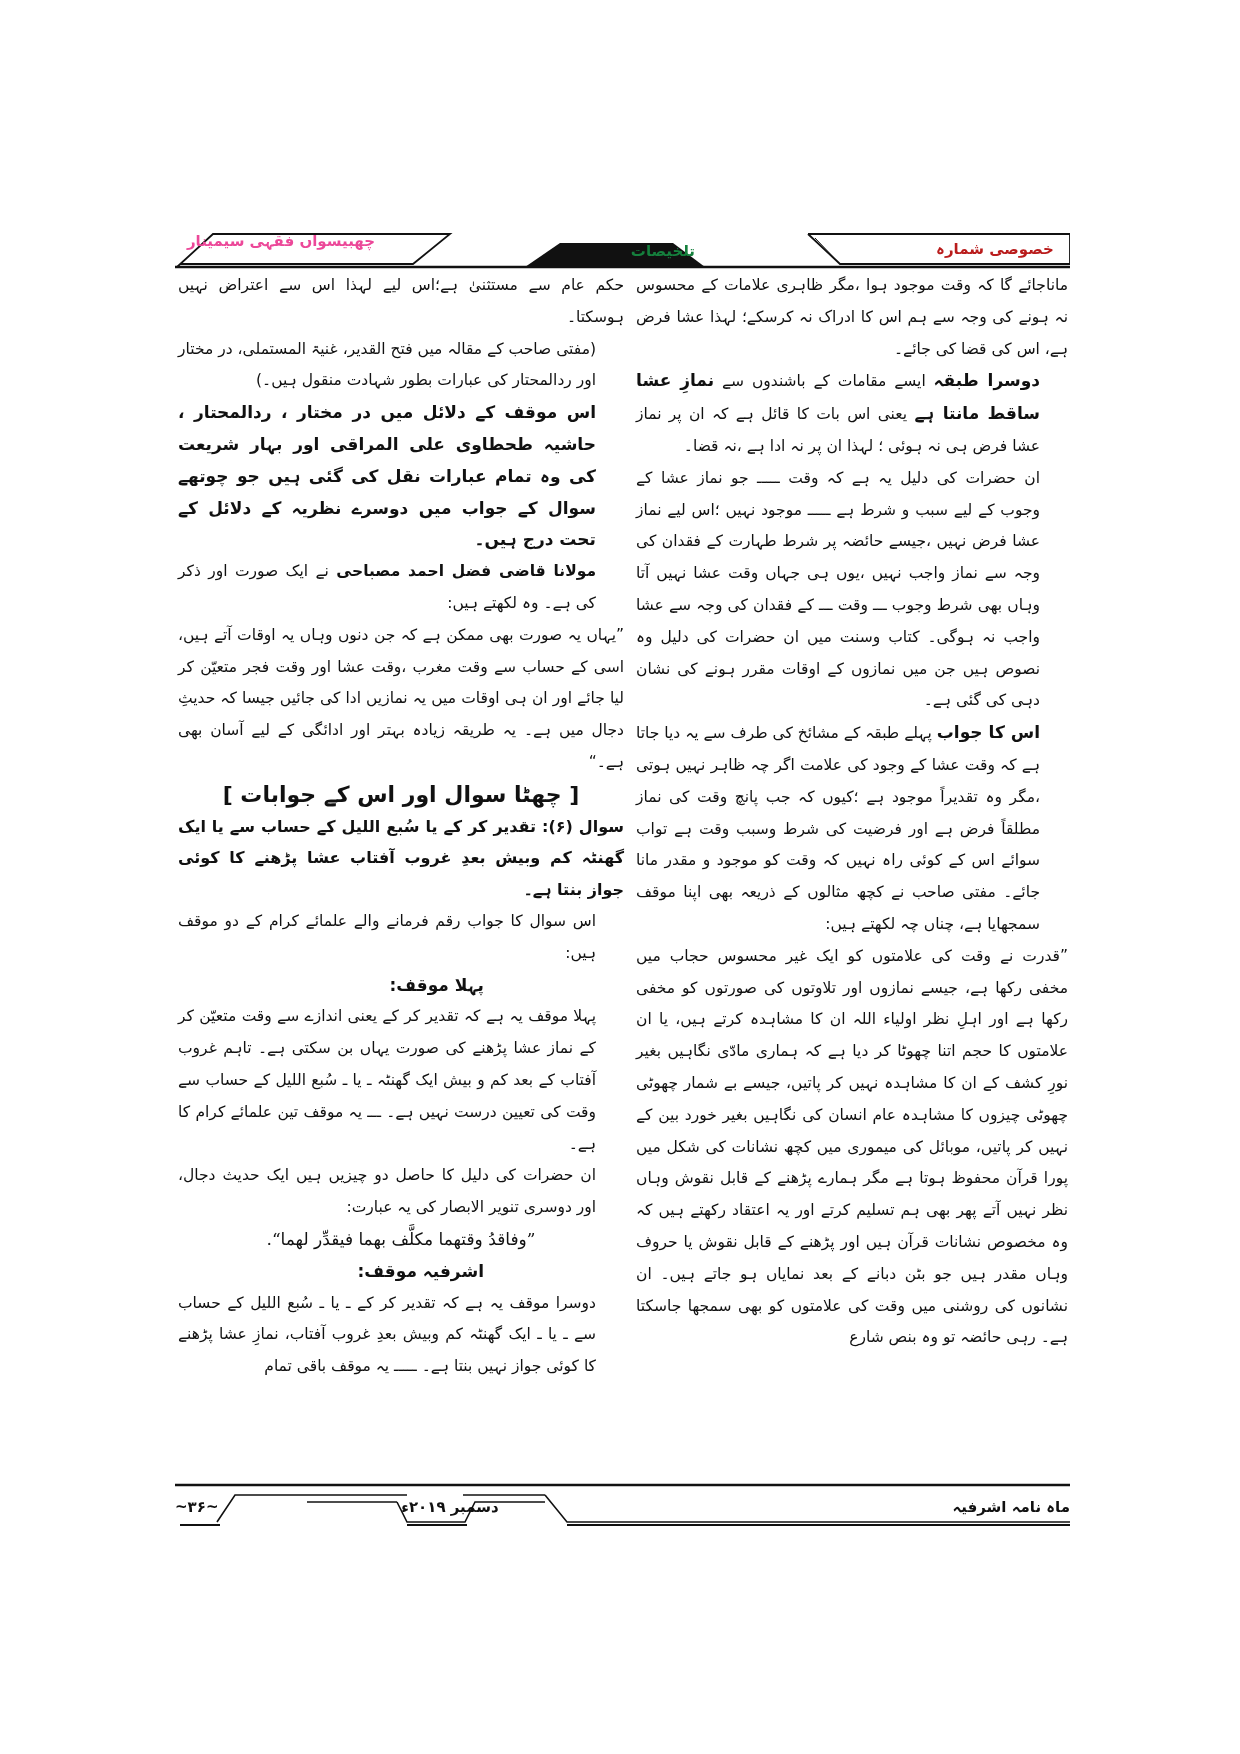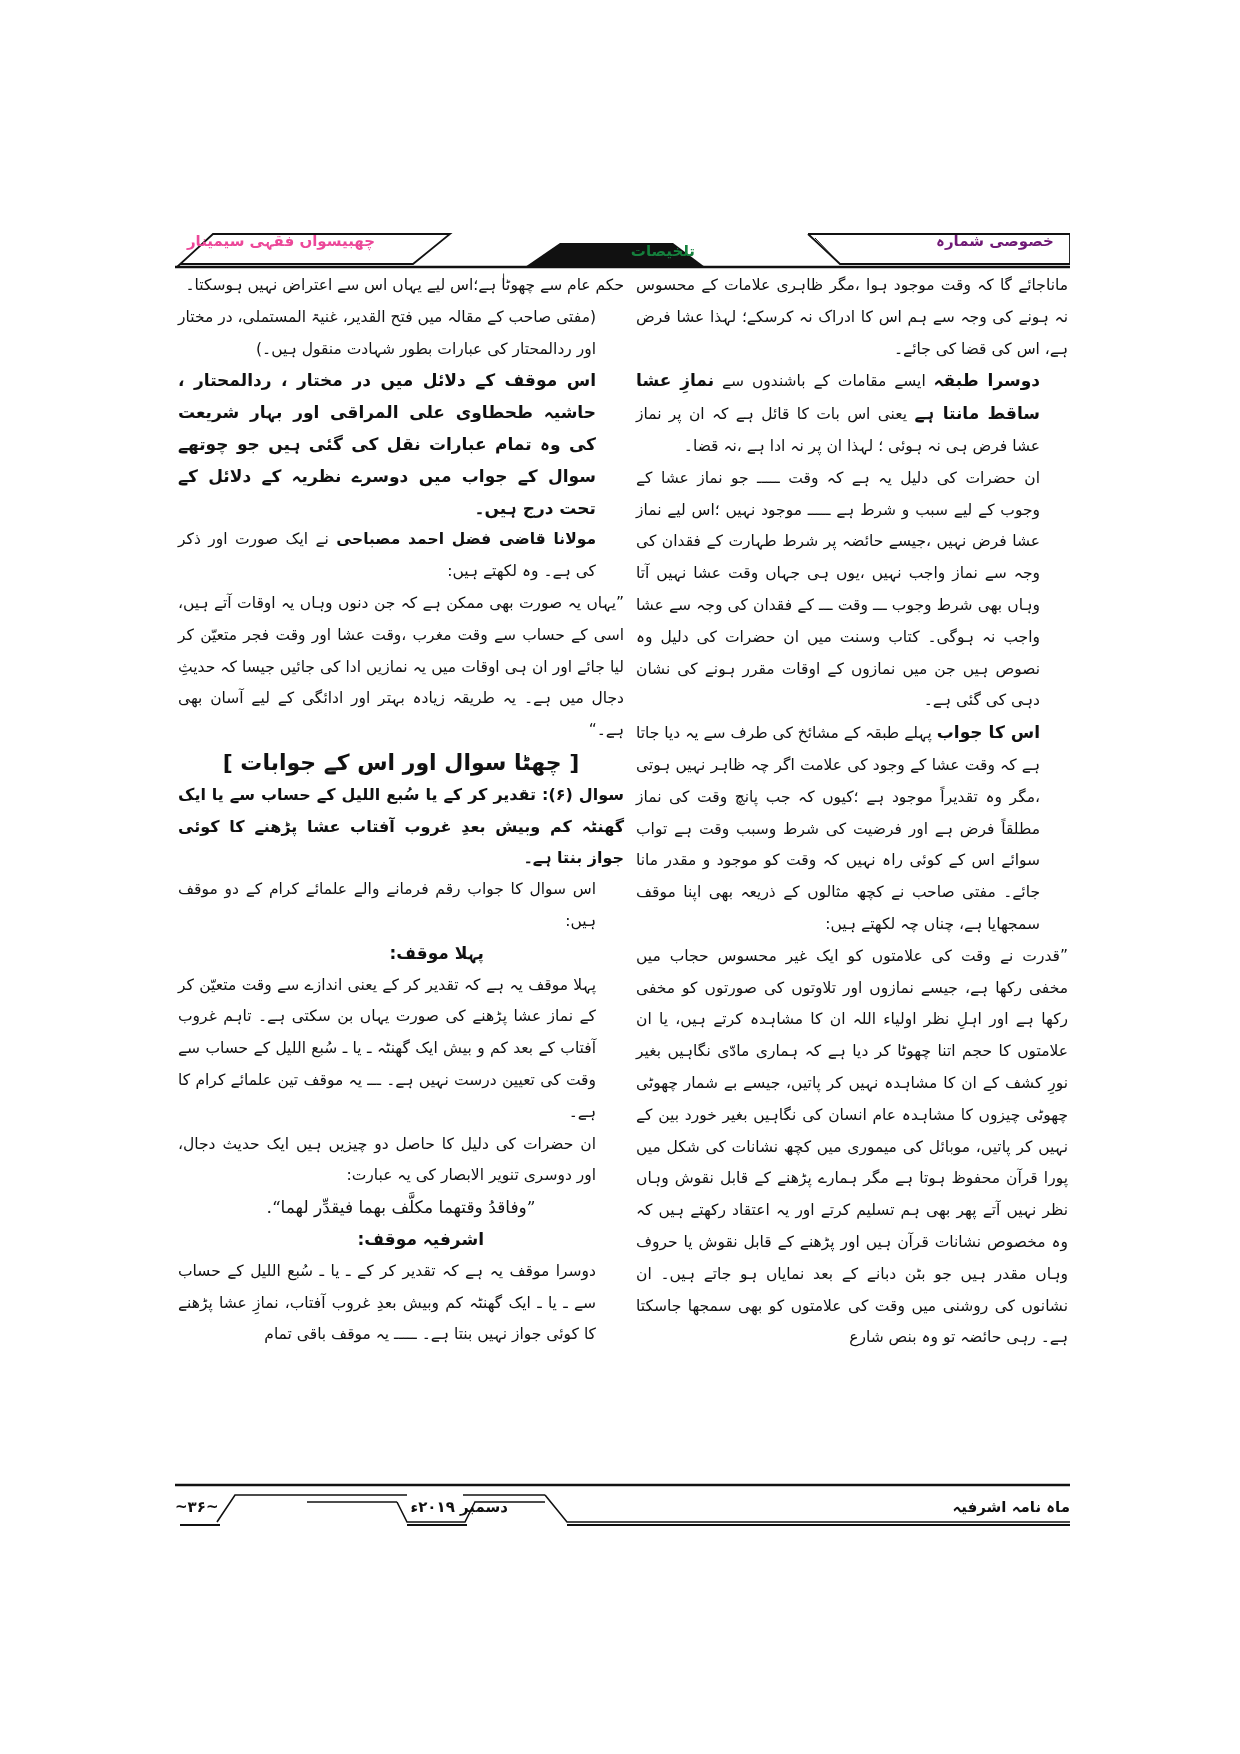--- a/index.html
+++ b/index.html
@@ -6,41 +6,41 @@
   body { width:1240px; height:1754px; position:relative; overflow:hidden;
          font-family:"DejaVu Sans", sans-serif; color:#111; }
   .page { position:absolute; left:0; top:0; width:1240px; height:1754px; }
 
   
   .header { position:absolute; left:175px; top:228px; width:895px; height:40px; }
   .header svg { position:absolute; left:0; top:0; }
   .hdr-label { position:absolute; top:4px; font-size:15px; font-weight:bold; direction:rtl; white-space:nowrap; }
   .hdr-left { left:50px; width:150px; text-align:center; color:#ec4899; }
   .hdr-center { left:380px; width:140px; text-align:right; color:#15803d; top:14px; }
-  .hdr-right { left:760px; width:120px; text-align:center; color:#701a75; }
+  .hdr-right { left:760px; width:120px; text-align:center; color:#b91c1c;margin-top:8px; }
 
   
   .col { position:absolute; top:270px; direction:rtl; text-align:justify; font-size:15.5px; line-height:31.8px; }
   .col-right { left:636px; width:432px; }
   .col-left { left:178px; width:446px; }
   .col p { margin:0; }
   .indent { padding-right:28px; }
   .b { font-weight:bold; }
   .lead { font-weight:bold; font-size:17px; }
   .sec-title { text-align:center; font-weight:bold; font-size:22px; margin:18px 0 6px 0; }
   .sub { font-weight:bold; font-size:17px; padding-right:140px; }
   .arabic { text-align:center; font-size:17px; font-family:"DejaVu Serif", serif; }
   .q { font-weight:bold; font-size:16px; }
 
   
   .footer { position:absolute; left:175px; top:1480px; width:895px; height:50px; }
   .footer svg { position:absolute; left:0; top:0; }
   .ftr-label { position:absolute; top:18px; font-size:15px; font-weight:bold; white-space:nowrap; }
   .ftr-left { left:0px; width:40px; text-align:center; direction:ltr; }
-  .ftr-center { left:400px; width:100px; text-align:right; direction:rtl;padding-left:8px; }
+  .ftr-center { left:400px; width:100px; text-align:center; direction:rtl; }
   .ftr-right { left:800px; width:95px; text-align:right; direction:rtl; }
 </style>
 </head>
 <body>
 
 <div class="page">
 
   <div class="header">
     <svg width="895" height="42">
 
@@ -61,21 +61,21 @@
 
   <div class="col col-right">
     <p>ماناجائے گا کہ وقت موجود ہوا ،مگر ظاہری علامات کے محسوس نہ ہونے کی وجہ سے ہم اس کا ادراک نہ کرسکے؛ لہذا عشا فرض ہے، اس کی قضا کی جائے۔</p>
     <p class="indent"><span class="lead">دوسرا طبقہ</span><span> ایسے مقامات کے باشندوں سے </span><span class="lead">نمازِ عشا ساقط مانتا ہے</span><span> یعنی اس بات کا قائل ہے کہ ان پر نماز عشا فرض ہی نہ ہوئی ؛ لہذا ان پر نہ ادا ہے ،نہ قضا۔</span></p>
     <p class="indent">ان حضرات کی دلیل یہ ہے کہ وقت ـــــ جو نماز عشا کے وجوب کے لیے سبب و شرط ہے ـــــ موجود نہیں ؛اس لیے نماز عشا فرض نہیں ،جیسے حائضہ پر شرط طہارت کے فقدان کی وجہ سے نماز واجب نہیں ،یوں ہی جہاں وقت عشا نہیں آتا وہاں بھی شرط وجوب ـــ وقت ـــ کے فقدان کی وجہ سے عشا واجب نہ ہوگی۔ کتاب وسنت میں ان حضرات کی دلیل وہ نصوص ہیں جن میں نمازوں کے اوقات مقرر ہونے کی نشان دہی کی گئی ہے۔</p>
     <p class="indent"><span class="lead">اس کا جواب</span><span> پہلے طبقہ کے مشائخ کی طرف سے یہ دیا جاتا ہے کہ وقت عشا کے وجود کی علامت اگر چہ ظاہر نہیں ہوتی ،مگر وہ تقدیراً موجود ہے ؛کیوں کہ جب پانچ وقت کی نماز مطلقاً فرض ہے اور فرضیت کی شرط وسبب وقت ہے تواب سوائے اس کے کوئی راہ نہیں کہ وقت کو موجود و مقدر مانا جائے۔ مفتی صاحب نے کچھ مثالوں کے ذریعہ بھی اپنا موقف سمجھایا ہے، چناں چہ لکھتے ہیں:</span></p>
     <p>”قدرت نے وقت کی علامتوں کو ایک غیر محسوس حجاب میں مخفی رکھا ہے، جیسے نمازوں اور تلاوتوں کی صورتوں کو مخفی رکھا ہے اور اہلِ نظر اولیاء اللہ ان کا مشاہدہ کرتے ہیں، یا ان علامتوں کا حجم اتنا چھوٹا کر دیا ہے کہ ہماری مادّی نگاہیں بغیر نورِ کشف کے ان کا مشاہدہ نہیں کر پاتیں، جیسے بے شمار چھوٹی چھوٹی چیزوں کا مشاہدہ عام انسان کی نگاہیں بغیر خورد بین کے نہیں کر پاتیں، موبائل کی میموری میں کچھ نشانات کی شکل میں پورا قرآن محفوظ ہوتا ہے مگر ہمارے پڑھنے کے قابل نقوش وہاں نظر نہیں آتے پھر بھی ہم تسلیم کرتے اور یہ اعتقاد رکھتے ہیں کہ وہ مخصوص نشانات قرآن ہیں اور پڑھنے کے قابل نقوش یا حروف وہاں مقدر ہیں جو بٹن دبانے کے بعد نمایاں ہو جاتے ہیں۔ ان نشانوں کی روشنی میں وقت کی علامتوں کو بھی سمجھا جاسکتا ہے۔ رہی حائضہ تو وہ بنص شارع</p>
   </div>
 
   <div class="col col-left">
-    <p>حکم عام سے چھوٹاٰ ہے؛اس لیے یہاں اس سے اعتراض نہیں ہوسکتا۔</p>
+    <p>حکم عام سے مستثنیٰ ہے؛اس لیے لہذا اس سے اعتراض نہیں ہوسکتا۔</p>
     <p class="indent">(مفتی صاحب کے مقالہ میں فتح القدیر، غنیۃ المستملی، در مختار اور ردالمحتار کی عبارات بطور شہادت منقول ہیں۔)</p>
     <p class="indent lead">اس موقف کے دلائل میں در مختار ، ردالمحتار ، حاشیہ طحطاوی علی المراقی اور بہار شریعت کی وہ تمام عبارات نقل کی گئی ہیں جو چوتھے سوال کے جواب میں دوسرے نظریہ کے دلائل کے تحت درج ہیں۔</p>
     <p class="indent"><span class="b">مولانا قاضی فضل احمد مصباحی</span><span> نے ایک صورت اور ذکر کی ہے۔ وہ لکھتے ہیں:</span></p>
     <p>”یہاں یہ صورت بھی ممکن ہے کہ جن دنوں وہاں یہ اوقات آتے ہیں، اسی کے حساب سے وقت مغرب ،وقت عشا اور وقت فجر متعیّن کر لیا جائے اور ان ہی اوقات میں یہ نمازیں ادا کی جائیں جیسا کہ حدیثِ دجال میں ہے۔ یہ طریقہ زیادہ بہتر اور ادائگی کے لیے آسان بھی ہے۔“</p>
     <p class="sec-title">[ چھٹا سوال اور اس کے جوابات ]</p>
     <p class="q">سوال (۶): تقدیر کر کے یا سُبع اللیل کے حساب سے یا ایک گھنٹہ کم وبیش بعدِ غروب آفتاب عشا پڑھنے کا کوئی جواز بنتا ہے۔</p>
     <p class="indent">اس سوال کا جواب رقم فرمانے والے علمائے کرام کے دو موقف ہیں:</p>
     <p class="sub">پہلا موقف:</p>
     <p class="indent">پہلا موقف یہ ہے کہ تقدیر کر کے یعنی اندازے سے وقت متعیّن کر کے نماز عشا پڑھنے کی صورت یہاں بن سکتی ہے۔ تاہم غروب آفتاب کے بعد کم و بیش ایک گھنٹہ ـ یا ـ سُبع اللیل کے حساب سے وقت کی تعیین درست نہیں ہے۔ ـــ یہ موقف تین علمائے کرام کا ہے۔</p>
     <p class="indent">ان حضرات کی دلیل کا حاصل دو چیزیں ہیں ایک حدیث دجال، اور دوسری تنویر الابصار کی یہ عبارت:</p>

